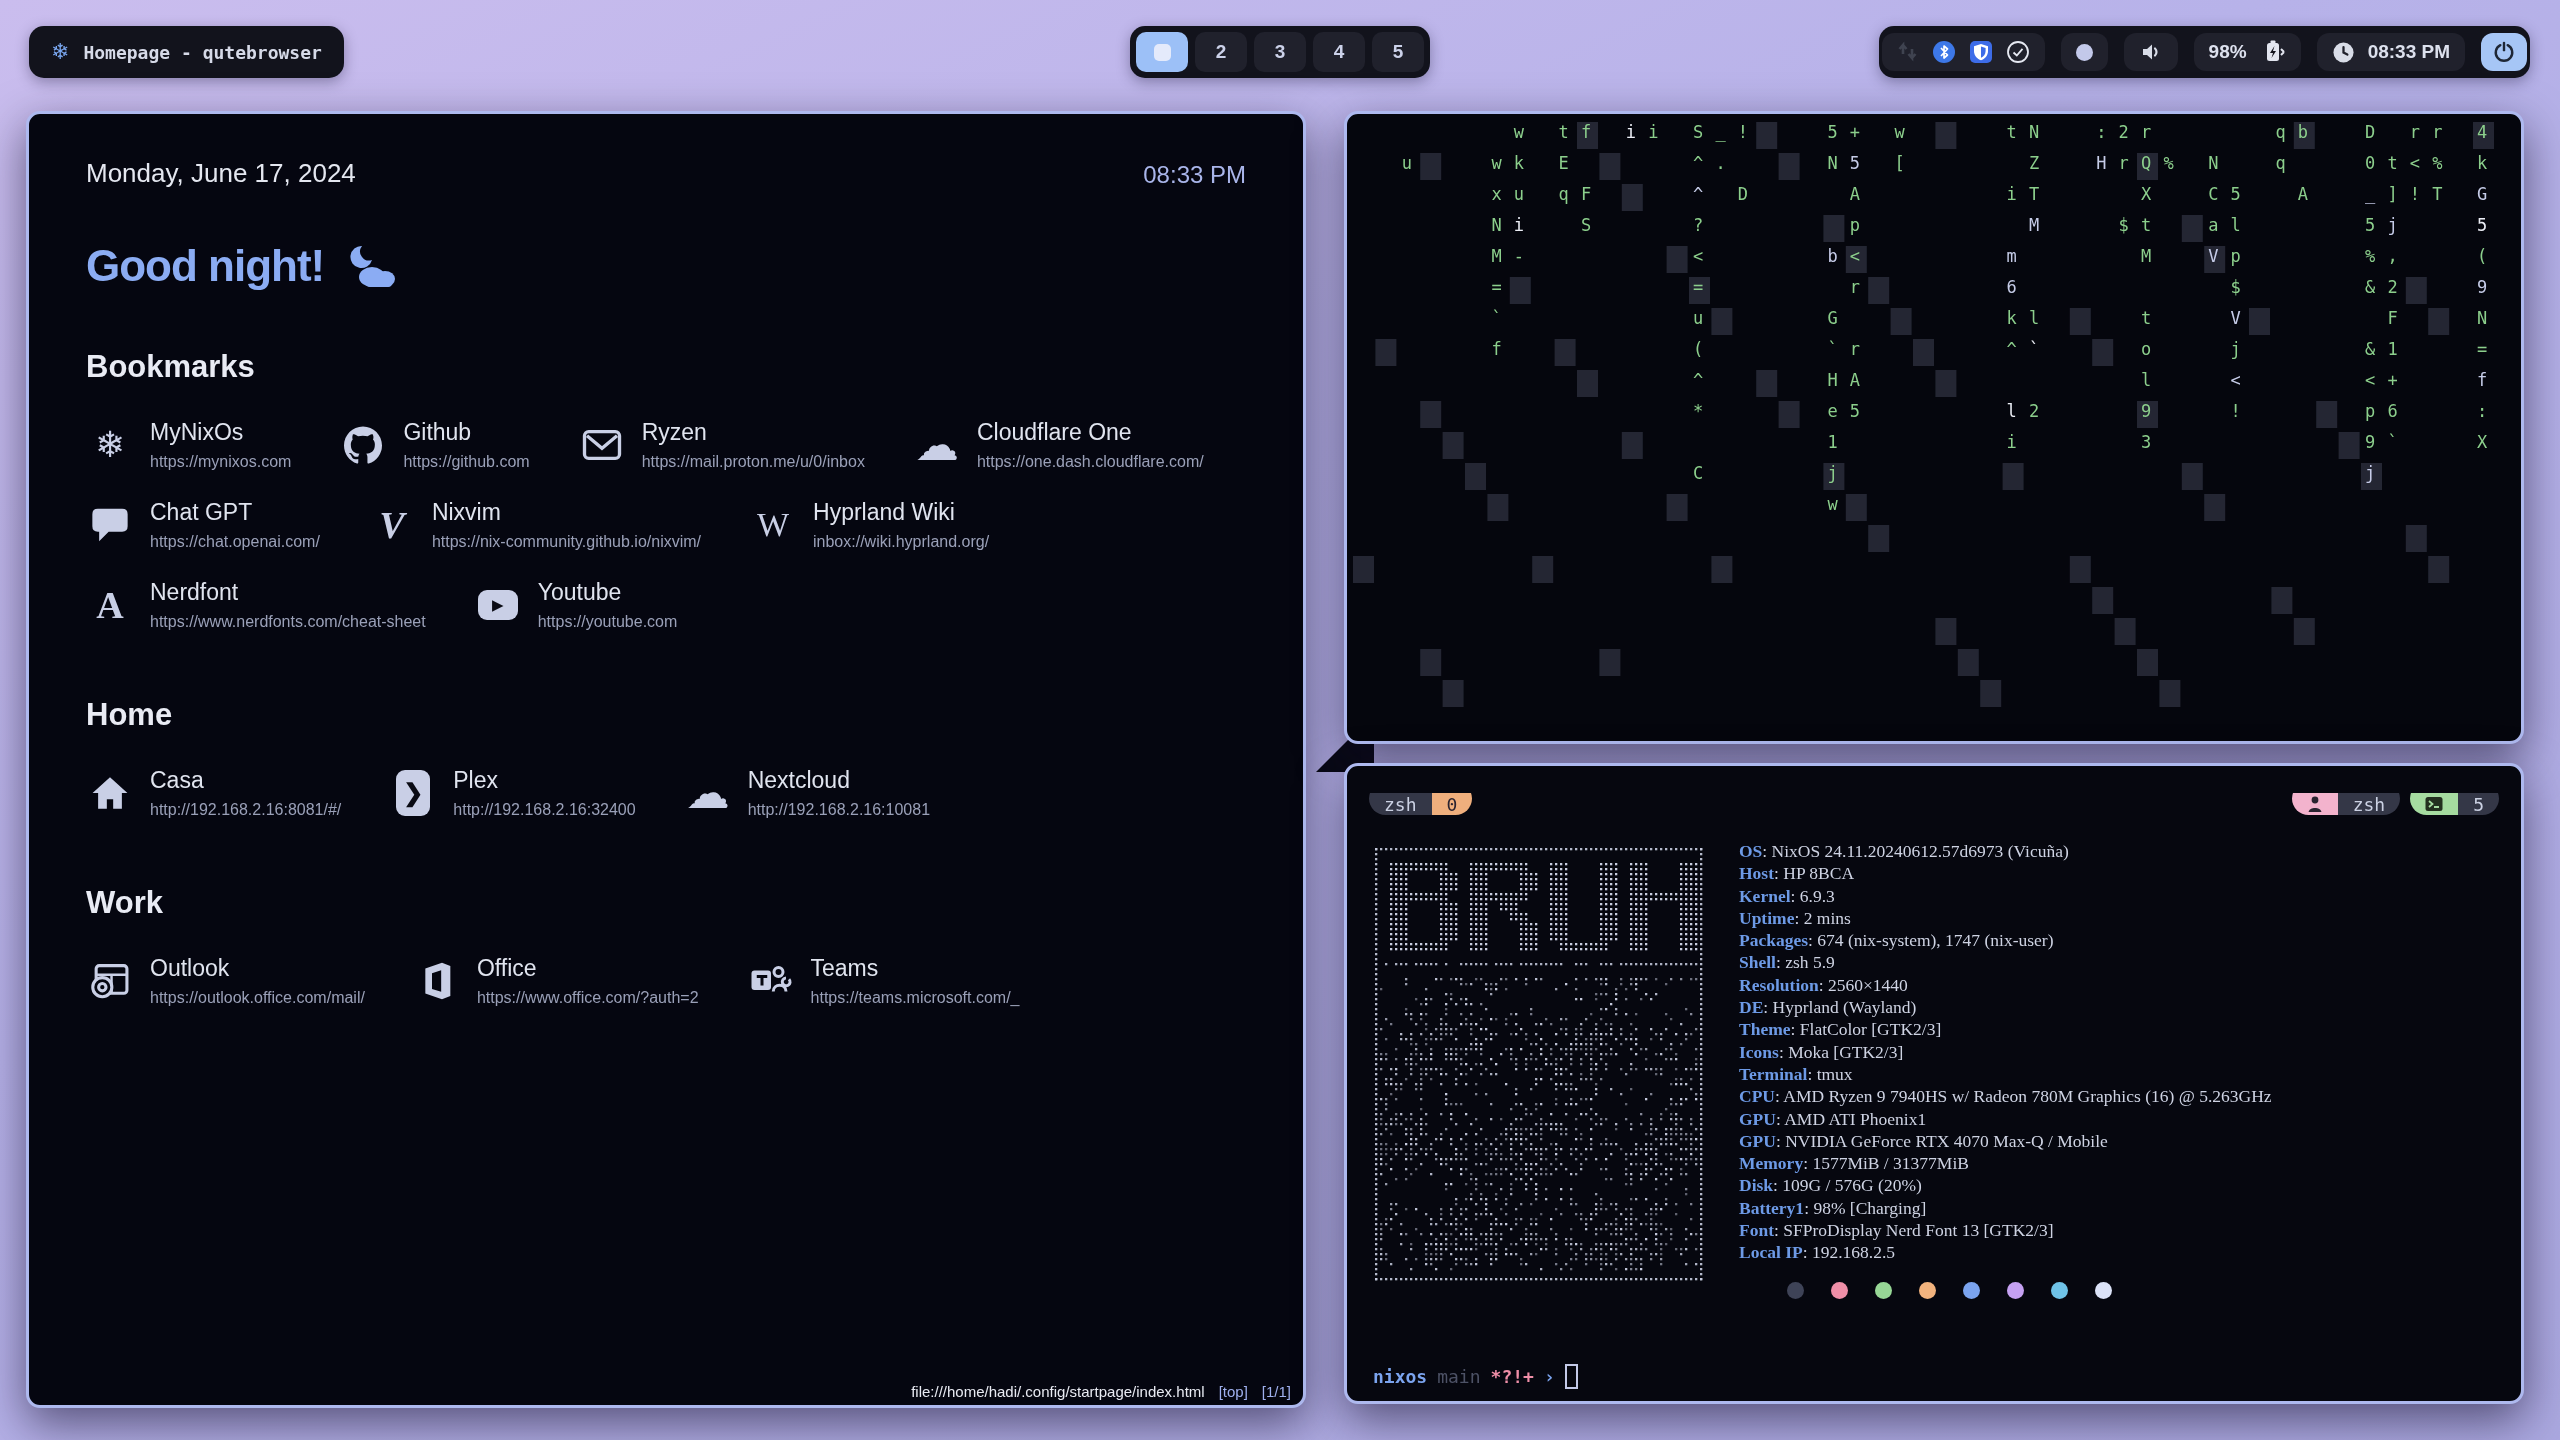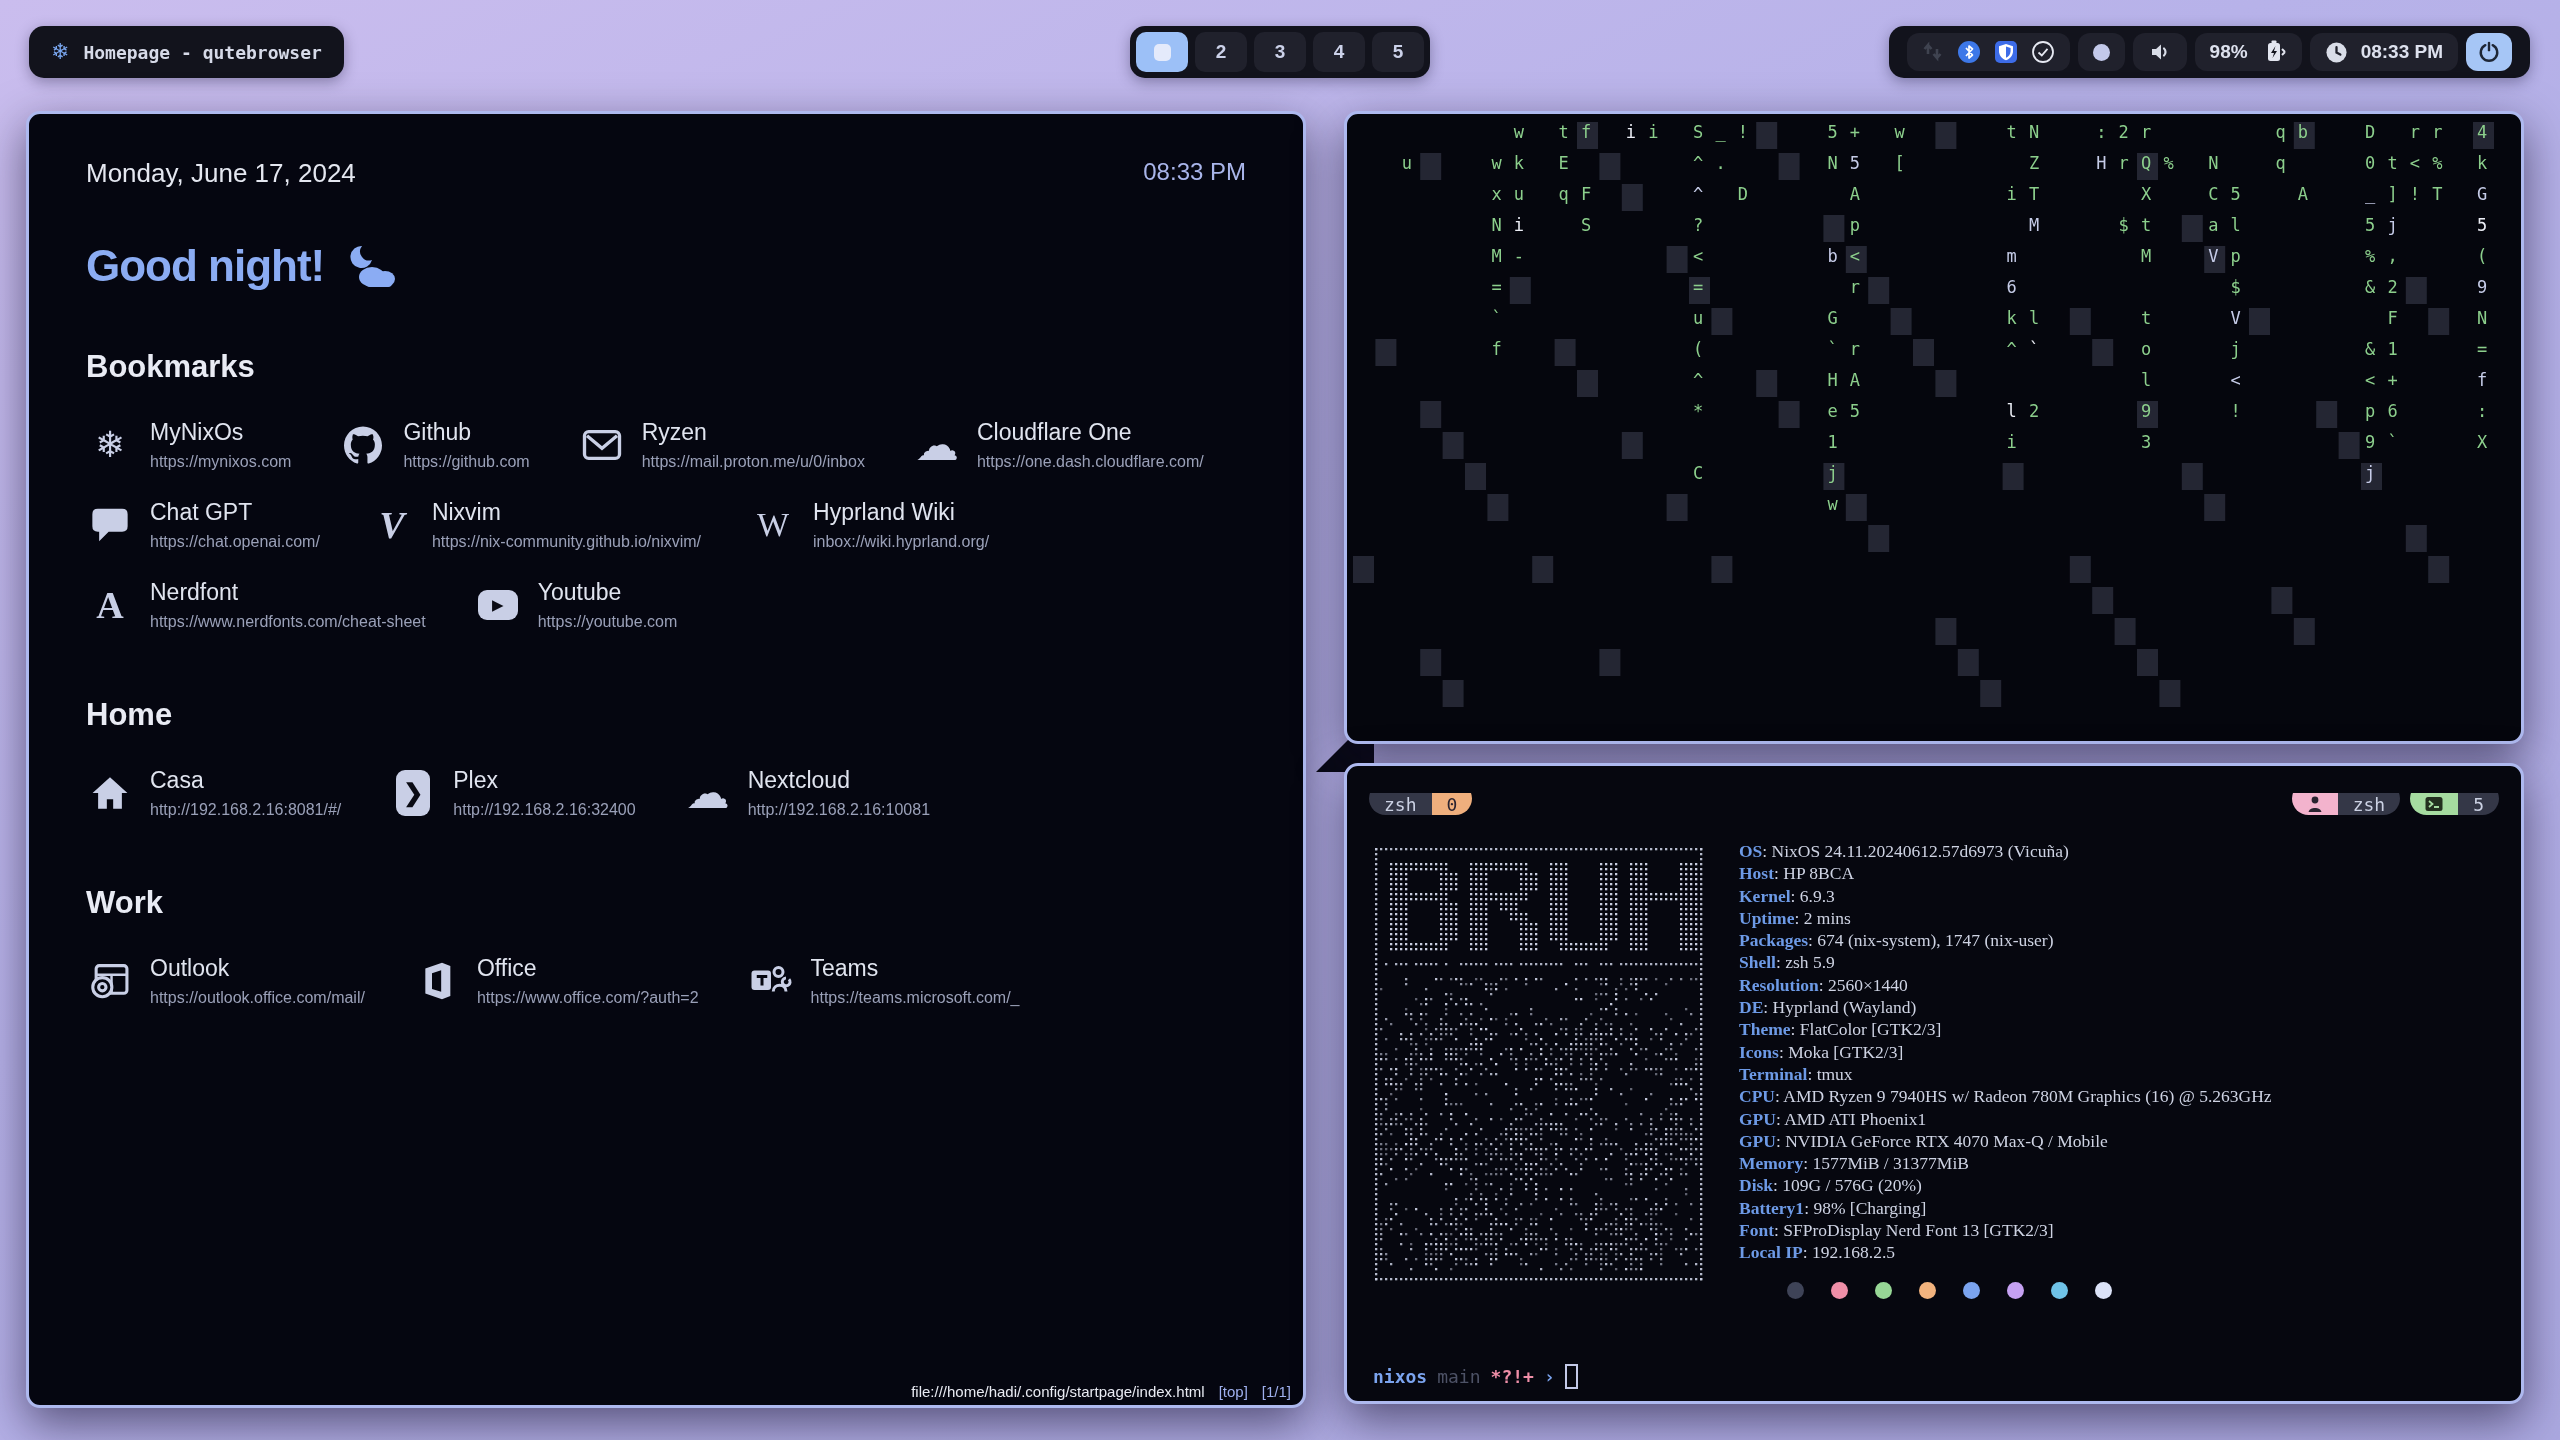--- a/index.html
+++ b/index.html
@@ -10,36 +10,36 @@
   .pill{position:absolute;top:26px;height:52px;background:#12131c;border-radius:15px;
     display:flex;align-items:center;box-sizing:border-box;box-shadow:0 4px 14px rgba(20,16,50,.35);}
   .title-pill{left:29px;padding:0 22px;gap:14px;}
   .nix-ico{color:#7aa7f0;font-size:22px;line-height:1;}
   .title-text{color:#d6dae8;font-family:"DejaVu Sans Mono",monospace;font-weight:bold;font-size:18px;}
   .ws-pill{left:50%;transform:translateX(-50%);padding:6px;gap:7px;}
   .ws-btn{width:52px;height:40px;border-radius:10px;background:#20212c;display:flex;align-items:center;justify-content:center;
     color:#ccd2ea;font-weight:bold;font-size:19px;cursor:pointer;}
   .ws-btn.active{background:#9cc0f7;}
   .ws-btn.active .sq{width:17px;height:17px;border-radius:5px;background:#e4eafb;}
-  .tray-pill{right:30px;padding:18px;gap:8px;}
+  .tray-pill{right:30px;padding:3px;gap:16px;}
   .seg{height:38px;background:#20212c;border-radius:12px;display:flex;align-items:center;gap:13px;padding:0 15px;
     color:#dde1ee;font-weight:bold;font-size:19px;}
   .power-btn{width:46px;height:38px;background:#a6c6f6;border-radius:12px;display:flex;align-items:center;justify-content:center;cursor:pointer;}
   .dot-ind{width:17px;height:17px;border-radius:50%;background:#c3c9ea;display:inline-block;}
   
   .window{position:absolute;background:#050610;border:3px solid #aeb9ef;border-radius:14px;
     box-sizing:border-box;box-shadow:0 16px 46px rgba(12,8,34,.55);}
   .matrix-tail{position:absolute;left:1316px;top:714px;width:58px;height:58px;background:#0a0b15;
     clip-path:polygon(0 100%,100% 0,100% 100%);}
   .browser{left:26px;top:111px;width:1280px;height:1297px;overflow:hidden;}
   .matrix{left:1344px;top:111px;width:1180px;height:633px;overflow:hidden;background:#05060d;}
   .fetch{left:1344px;top:763px;width:1180px;height:641px;overflow:hidden;background:#06070f;}
   
   .b-inner{padding:44px 57px 0 57px;}
-  .b-head{display:flex;justify-content:space-between;align-items:flex-start;gap:48px;}
+  .b-head{display:flex;justify-content:space-between;align-items:flex-end;gap:48px;}
   .date{color:#e4e7f0;font-size:26px;}
   .clock{color:#a9b5ea;font-size:24px;}
   .greet{margin-top:52px;display:flex;align-items:center;gap:18px;color:#8bacf3;font-size:44px;font-weight:bold;letter-spacing:-1px;}
   .section h2{color:#e9ebf4;font-size:31px;margin:66px 0 34px 0;font-weight:bold;}
   .section.first h2{margin-top:58px;}
   .items{display:flex;flex-wrap:wrap;column-gap:48px;row-gap:28px;max-width:1168px;}
   .item{display:flex;align-items:center;gap:16px;cursor:pointer;}
   .item .ic{width:48px;min-width:48px;height:52px;display:flex;align-items:center;justify-content:center;color:#c9cfe6;}
   .item .ic .glyph{font-size:36px;line-height:1;}
   .item .ic .serif{font-family:"Liberation Serif",serif;font-size:38px;font-weight:bold;}

